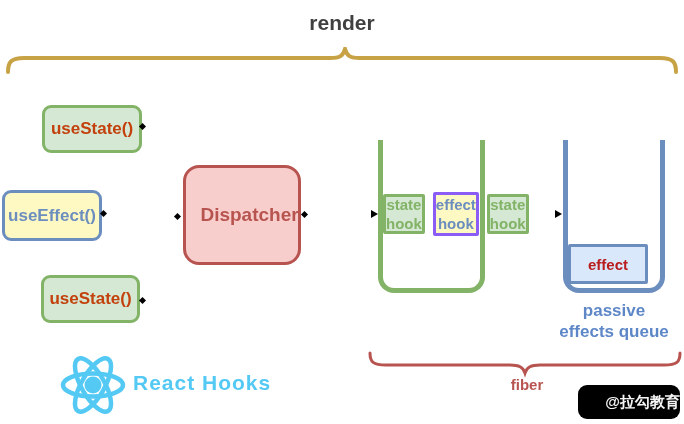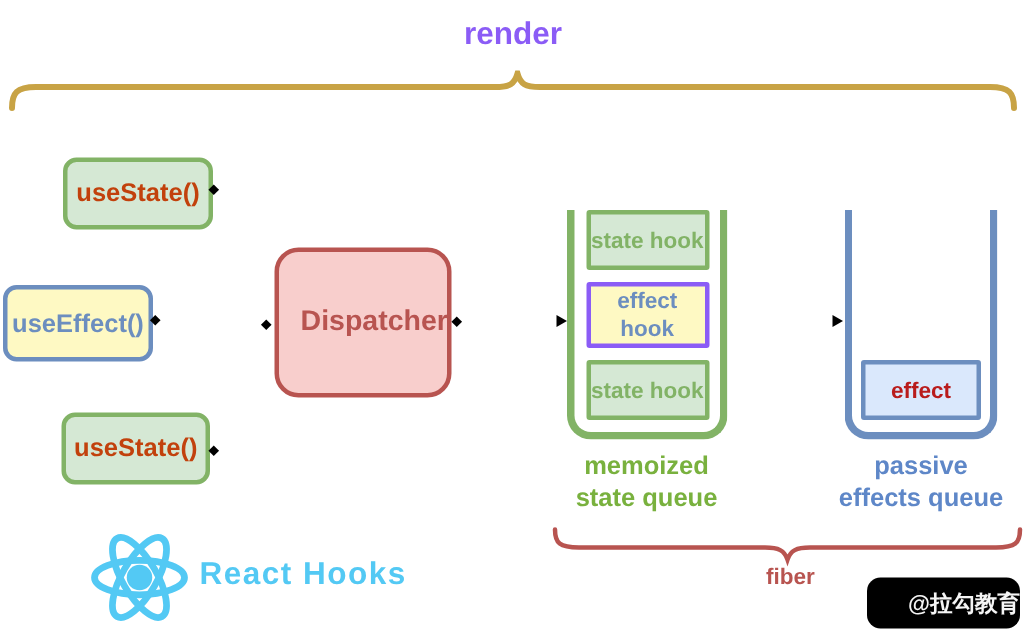--- a/index.html
+++ b/index.html
@@ -1,37 +1,37 @@
 <!DOCTYPE html>
 <html><head>
 <meta charset="utf-8">
 <style>
   html,body{margin:0;padding:0;background:#fff;}
   .canvas{position:relative;width:684px;height:424px;background:#ffffff;overflow:hidden;
           font-family:"Liberation Sans",sans-serif;}
   .abs{position:absolute;}
   
-  .render-label{left:0;right:0;top:11px;text-align:center;color:#8b5cf6;
+  .render-label{left:0;right:0;top:11px;text-align:center;color:#404040;
                 font-size:21px;font-weight:bold;}
   
   .hook-box{box-sizing:border-box;border-radius:9px;display:flex;align-items:center;
             justify-content:center;font-weight:bold;font-size:17px;}
   .green-box{background:#d5e8d4;border:3px solid #82b366;color:#c2410c;}
   .blue-box{background:#fef9c3;border:3px solid #6c8ebf;color:#6c8ebf;}
   .hb1{left:42px;top:105px;width:100px;height:48px;}
   .hb2{left:2px;top:190px;width:100px;height:51px;}
   .hb3{left:41px;top:275px;width:99px;height:48px;}
   
   .dispatcher{left:183px;top:165px;width:118px;height:100px;box-sizing:border-box;
               background:#f8cecc;border:3px solid #b85450;border-radius:16px;color:#b85450;
               display:flex;align-items:center;justify-content:center;font-size:19px;font-weight:bold;padding-left:15px;}
   
   .queue{box-sizing:border-box;border-style:solid;border-width:0 5px 5px 5px;
          border-radius:0 0 16px 16px;top:140px;height:153px;display:flex;
-         flex-direction:column;align-items:center;gap:8px;}
+         flex-direction:row;align-items:center;gap:8px;}
   .queue-green{left:378px;width:107px;border-color:#82b366;}
   .queue-blue{left:563px;width:102px;border-color:#6c8ebf;}
   .queue-item{box-sizing:border-box;width:82px;display:flex;align-items:center;justify-content:center;
               text-align:center;font-weight:bold;font-size:15px;line-height:19px;border-radius:2px;}
   .qi-state{background:#d5e8d4;border:3px solid #82b366;color:#82b366;height:40px;}
   .qi-effecthook{background:#fef9c3;border:3px solid #8b5cf6;color:#6c8ebf;height:44px;}
   .qi-effect{background:#dae8fc;border:3px solid #6c8ebf;color:#b91c1c;height:40px;width:80px;margin-top:100px;}
   .queue-caption{top:300px;width:150px;text-align:center;font-weight:bold;font-size:17px;
                  line-height:21px;white-space:pre-line;}
   .cap-green{left:356px;color:#79B13E;}
@@ -83,22 +83,20 @@
   <div class="abs dot a4"></div>
   <div class="abs dot a5"></div>
   <div class="abs tri-right a6"></div>
   <div class="abs tri-right a7"></div>
 
   <div class="abs queue queue-green">
     <div class="queue-item qi-state">state hook</div>
     <div class="queue-item qi-effecthook">effect hook</div>
     <div class="queue-item qi-state">state hook</div>
   </div>
-  <div class="abs queue-caption cap-green">memoized
-state queue</div>
 
   <div class="abs queue queue-blue">
     <div class="queue-item qi-effect">effect</div>
   </div>
   <div class="abs queue-caption cap-blue">passive
 effects queue</div>
 
   <svg class="abs" style="left:368px;top:351px;" width="314" height="28" viewBox="0 0 314 28">
     <path d="M2,2 C2,11 5,14 18,14 L142,14 C151,14 155,16 157,22 C159,16 163,14 172,14 L296,14 C309,14 312,11 312,2" fill="none" stroke="#b85450" stroke-width="3" stroke-linecap="round"></path>
   </svg>

